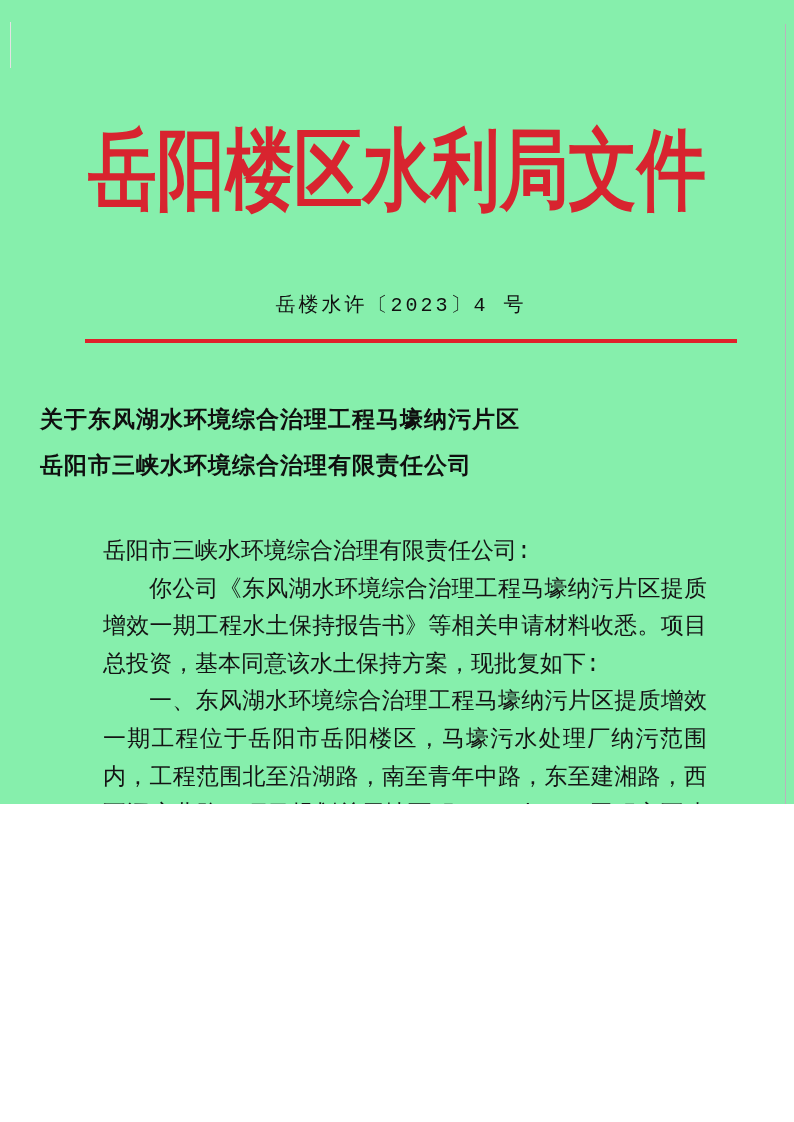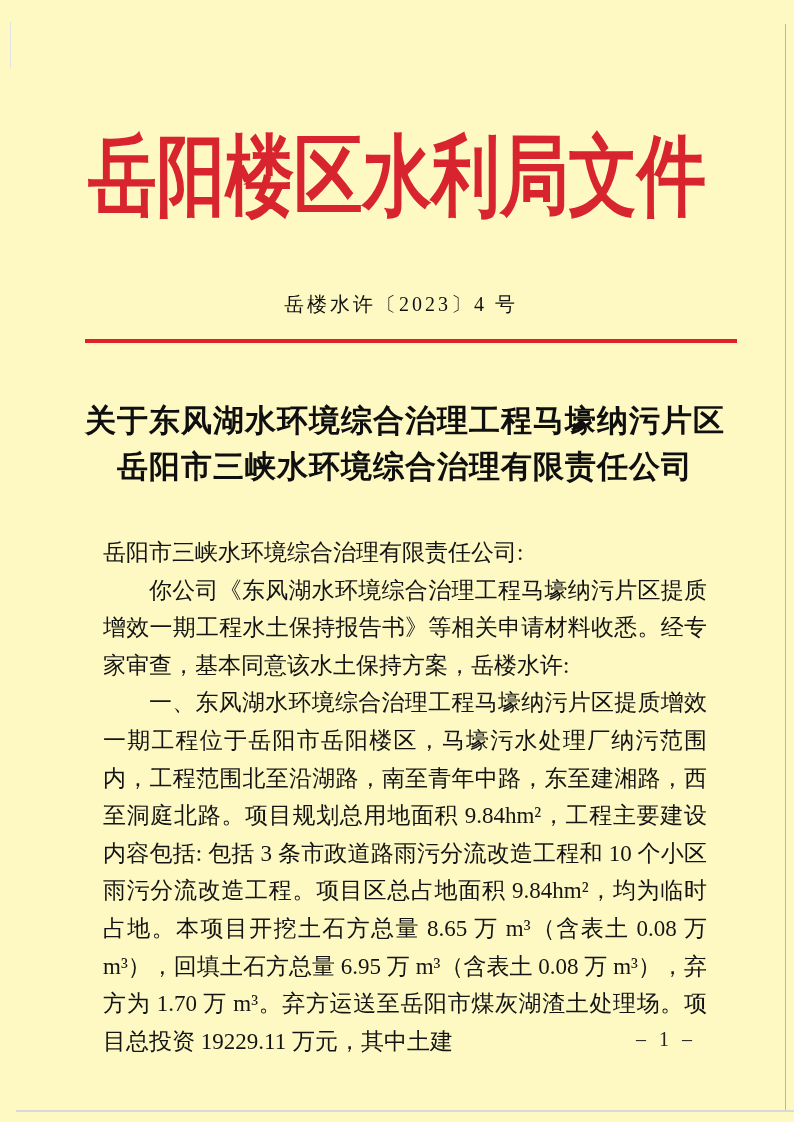--- a/index.html
+++ b/index.html
@@ -3,24 +3,24 @@
 <meta charset="utf-8">
 <style>
   :root{
     --header-red:#d8242f;
     --rule-red:#e0212b;
     --ink:#1c1c1c;
   }
   html,body{margin:0;padding:0;background:#ffffff;}
   .page{
     position:relative;
-    width:794px;height:1122px;
-    background:#fef9c3;
+    width:794px;height:804px;
+    background:#86efac;
     overflow:hidden;
-    font-family:Liberation Serif, serif;
+    font-family:Liberation Mono, monospace;
     color:var(--ink);
   }
   
   .edge-right{position:absolute;left:785px;top:24px;width:1px;height:1088px;background:#bab3bd;}
   .edge-bottom{position:absolute;left:16px;top:1110px;width:778px;height:2px;background:#d9d9d9;}
   .edge-topleft{position:absolute;left:10px;top:22px;width:1px;height:46px;background:#e3e3e3;}
 
   .agency-title{
     position:absolute;top:133px;left:50%;
     transform:translateX(-50%) scale(0.78,1.0);
@@ -35,24 +35,24 @@
     position:absolute;top:291px;left:4px;width:100%;
     text-align:center;
     font-size:20px;letter-spacing:3px;
     color:#111;
   }
   .red-rule{
     position:absolute;top:339px;left:85px;width:652px;height:4px;
     background:var(--rule-red);
   }
   .doc-title{
-    position:absolute;top:398px;left:56px;right:40px;
-    text-align:center;
+    position:absolute;top:398px;left:40px;right:40px;
+    text-align:left;
     font-weight:bold;
-    font-size:31px;line-height:46px;
+    font-size:23px;line-height:46px;
     color:#0f0f0f;
     letter-spacing:1px;
   }
   .body-text{
     position:absolute;top:534px;left:103px;width:604px;
     font-size:23px;line-height:37.6px;
     text-align:justify;
     color:#141414;
   }
   .body-text p{margin:0;text-indent:2em;}
@@ -79,19 +79,19 @@
 
   <div class="red-rule"></div>
 
   <div class="doc-title">
     <div>关于东风湖水环境综合治理工程马壕纳污片区</div>
     <div>岳阳市三峡水环境综合治理有限责任公司</div>
   </div>
 
   <div class="body-text">
     <p class="salutation">岳阳市三峡水环境综合治理有限责任公司:</p>
-    <p>你公司《东风湖水环境综合治理工程马壕纳污片区提质增效一期工程水土保持报告书》等相关申请材料收悉。经专家审查，基本同意该水土保持方案，岳楼水许:</p>
+    <p>你公司《东风湖水环境综合治理工程马壕纳污片区提质增效一期工程水土保持报告书》等相关申请材料收悉。项目总投资，基本同意该水土保持方案，现批复如下:</p>
     <p>一、东风湖水环境综合治理工程马壕纳污片区提质增效一期工程位于岳阳市岳阳楼区，马壕污水处理厂纳污范围内，工程范围北至沿湖路，南至青年中路，东至建湘路，西至洞庭北路。项目规划总用地面积 9.84hm²，工程主要建设内容包括: 包括 3 条市政道路雨污分流改造工程和 10 个小区雨污分流改造工程。项目区总占地面积 9.84hm²，均为临时占地。本项目开挖土石方总量 8.65 万 m³（含表土 0.08 万 m³），回填土石方总量 6.95 万 m³（含表土 0.08 万 m³），弃方为 1.70 万 m³。弃方运送至岳阳市煤灰湖渣土处理场。项目总投资 19229.11 万元，其中土建</p>
   </div>
 
   <div class="page-number">– 1 –</div>
 
 </div>
 
 </body></html>

